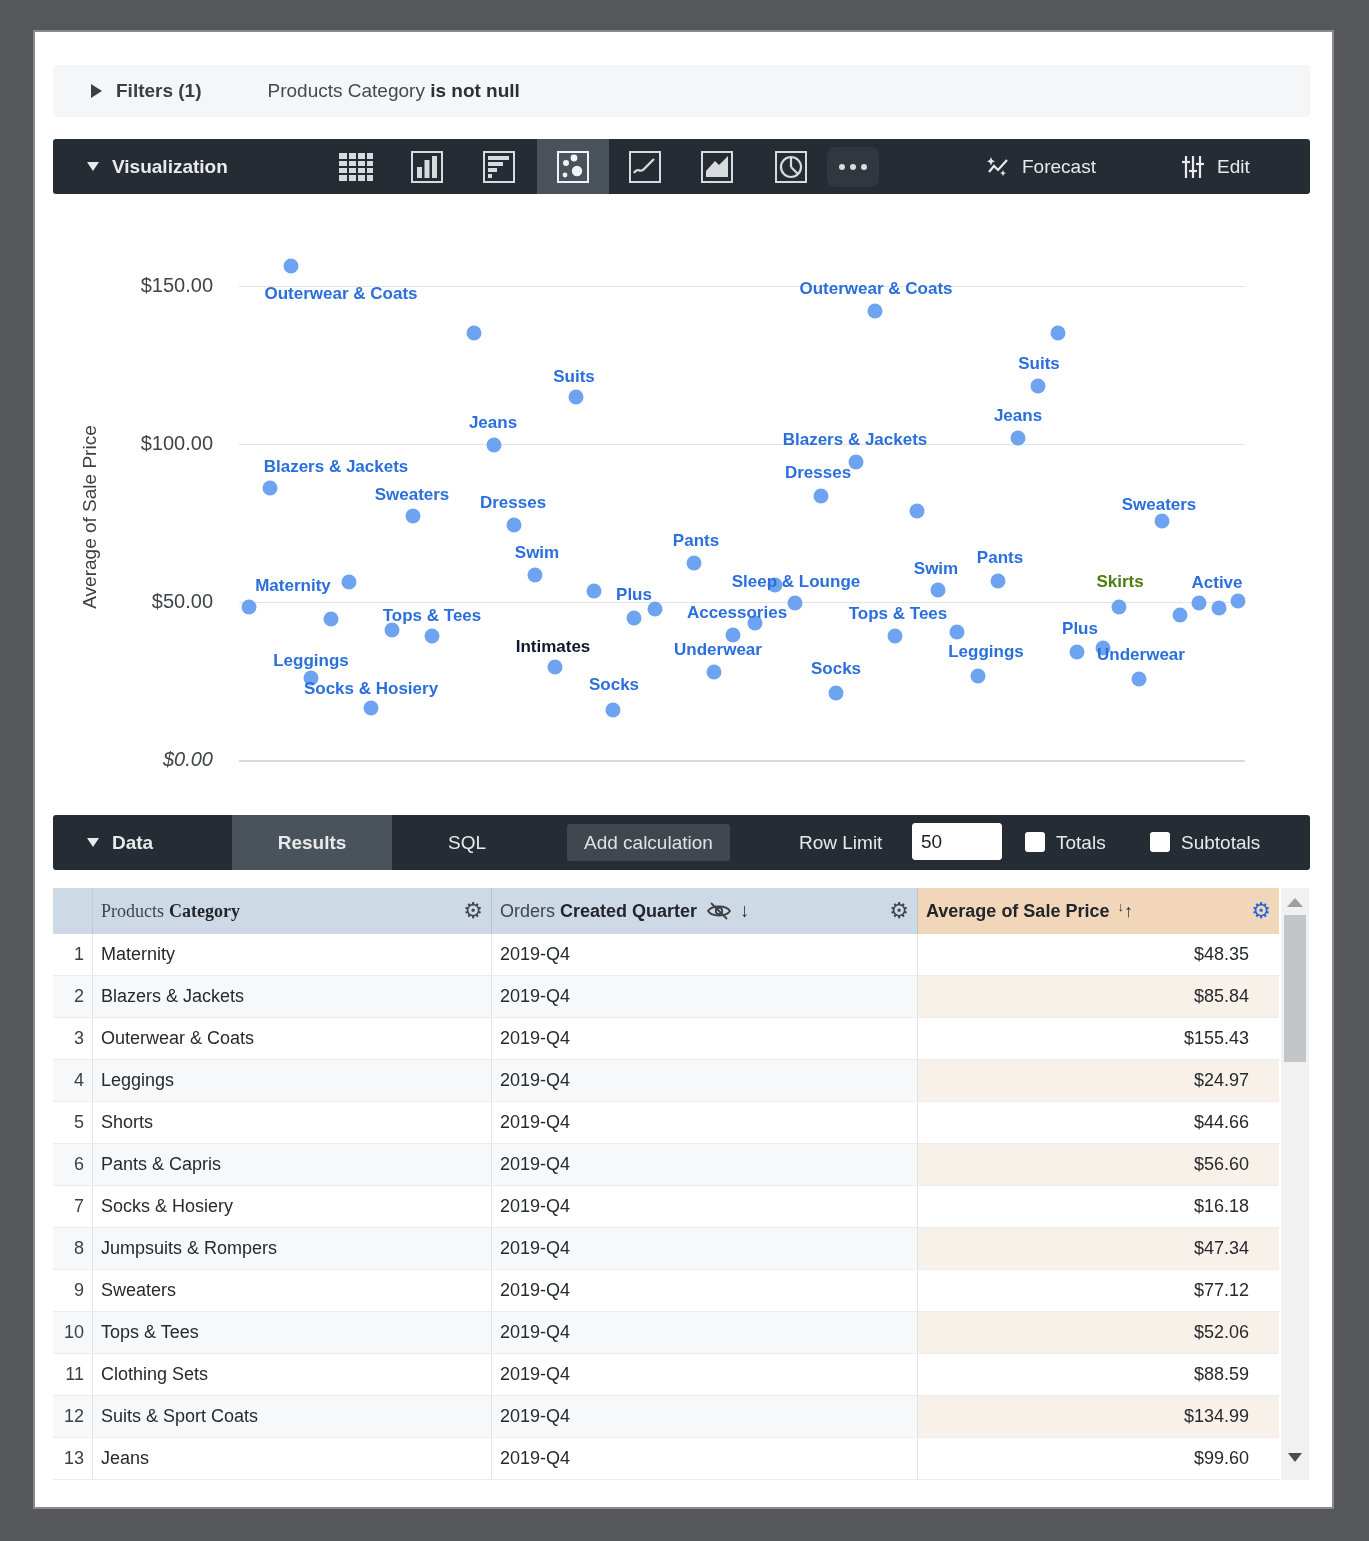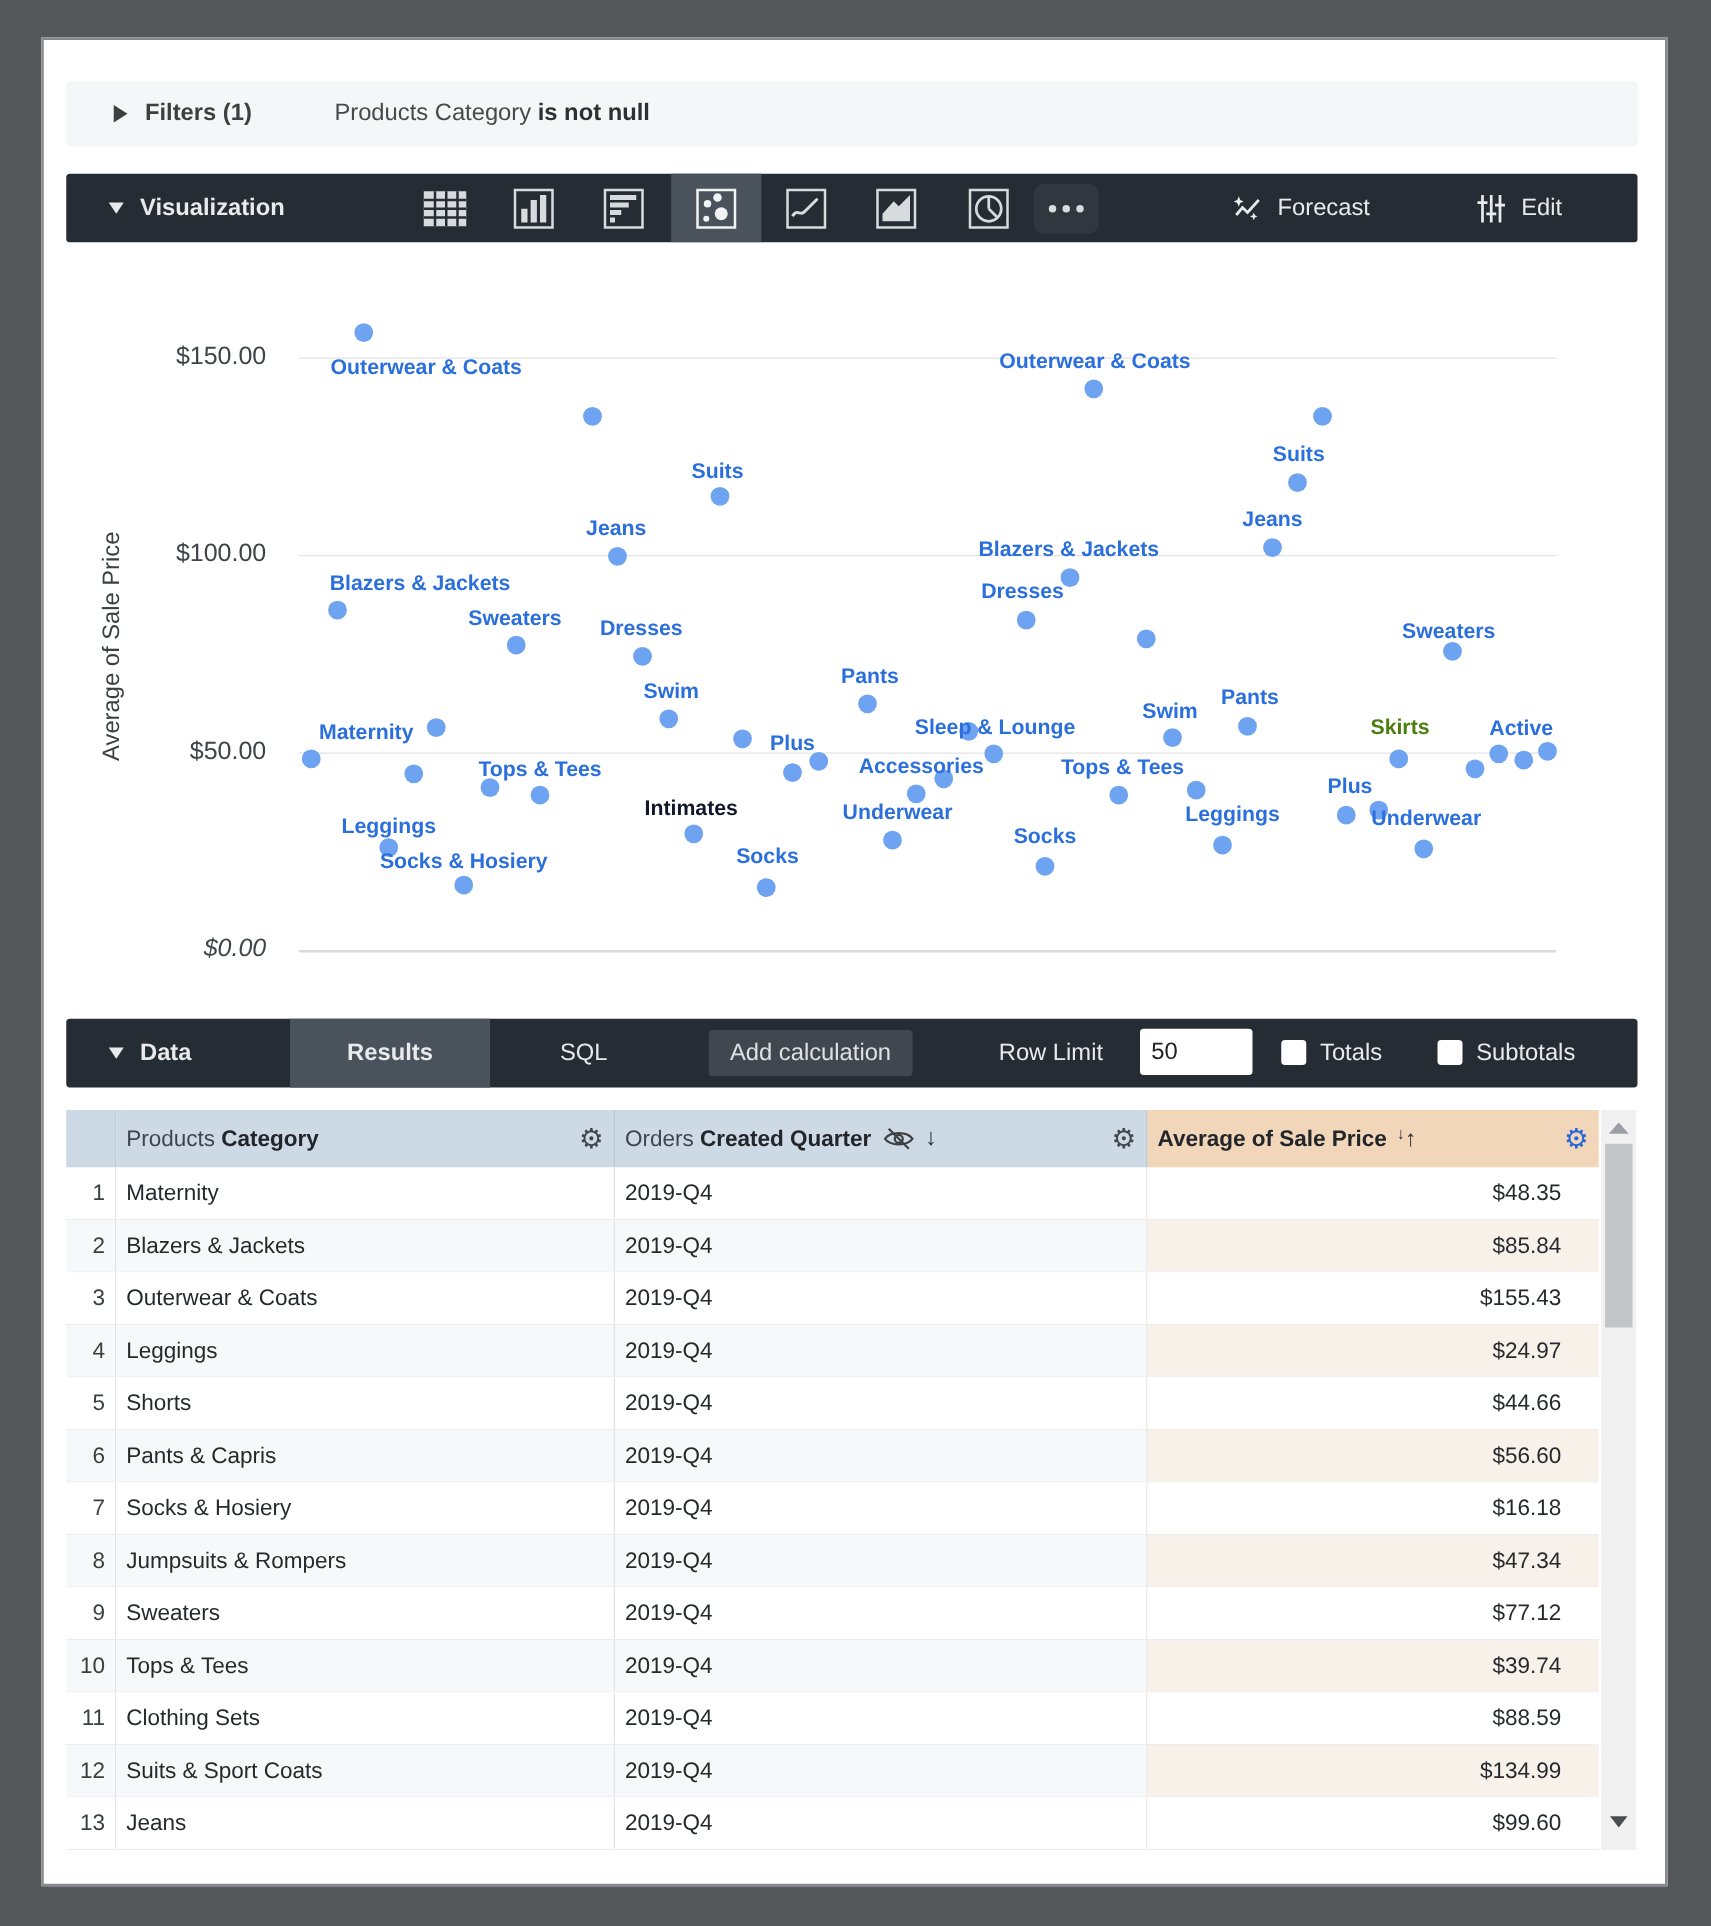--- a/index.html
+++ b/index.html
@@ -55,21 +55,21 @@
                   font-family:"Liberation Sans",sans-serif;}
   .checkbox{position:absolute;top:17px;width:20px;height:20px;background:#fff;border-radius:3px;cursor:pointer;}
   .cb-label{position:absolute;top:0;height:55px;display:flex;align-items:center;}
 
   
   .table{position:absolute;left:18px;top:856px;width:1256px;height:592px;background:#fff;font-size:18px;color:#26292d;}
   .thead{position:absolute;left:0;top:0;height:46px;display:flex;width:1226px;}
   .th{box-sizing:border-box;display:flex;align-items:center;height:46px;background:#cdd9e5;
       border-right:1px solid #b9c6d2;padding:0 8px;}
   .th.num{width:40px;border-right:1px solid #bfccd8;}
-  .th.c1{width:399px;}
+  .th.c1{width:399px;font-family:Liberation Serif, serif;}
   .th.c2{width:426px;}
   .th.c3{width:361px;background:#f1d6ba;border-right:none;}
   .th .light{font-weight:normal;color:#3f4550;margin-right:5px;}
   .th .bold{font-weight:bold;color:#22262b;}
   .gear{font-size:22px;color:#42474d;margin-left:auto;cursor:pointer;line-height:1;}
   .gear.blue{color:#2667d9;}
   .sorticon{margin-left:8px;color:#2c3035;font-weight:bold;display:flex;align-items:flex-start;cursor:pointer;}
   .sorticon .sm{font-size:13px;margin-top:-2px;}
   .sorticon .lg{font-size:18px;}
   .hdr-arrow{font-size:19px;color:#2c3035;margin-left:8px;}
@@ -388,21 +388,21 @@
           <div class="trow">
     <div class="td num">9</div>
     <div class="td c1">Sweaters</div>
     <div class="td c2">2019-Q4</div>
     <div class="td c3">$77.12</div>
   </div>
           <div class="trow even">
     <div class="td num">10</div>
     <div class="td c1">Tops &amp; Tees</div>
     <div class="td c2">2019-Q4</div>
-    <div class="td c3">$39.74</div>
+    <div class="td c3">$52.06</div>
   </div>
           <div class="trow">
     <div class="td num">11</div>
     <div class="td c1">Clothing Sets</div>
     <div class="td c2">2019-Q4</div>
     <div class="td c3">$88.59</div>
   </div>
           <div class="trow even">
     <div class="td num">12</div>
     <div class="td c1">Suits &amp; Sport Coats</div>

